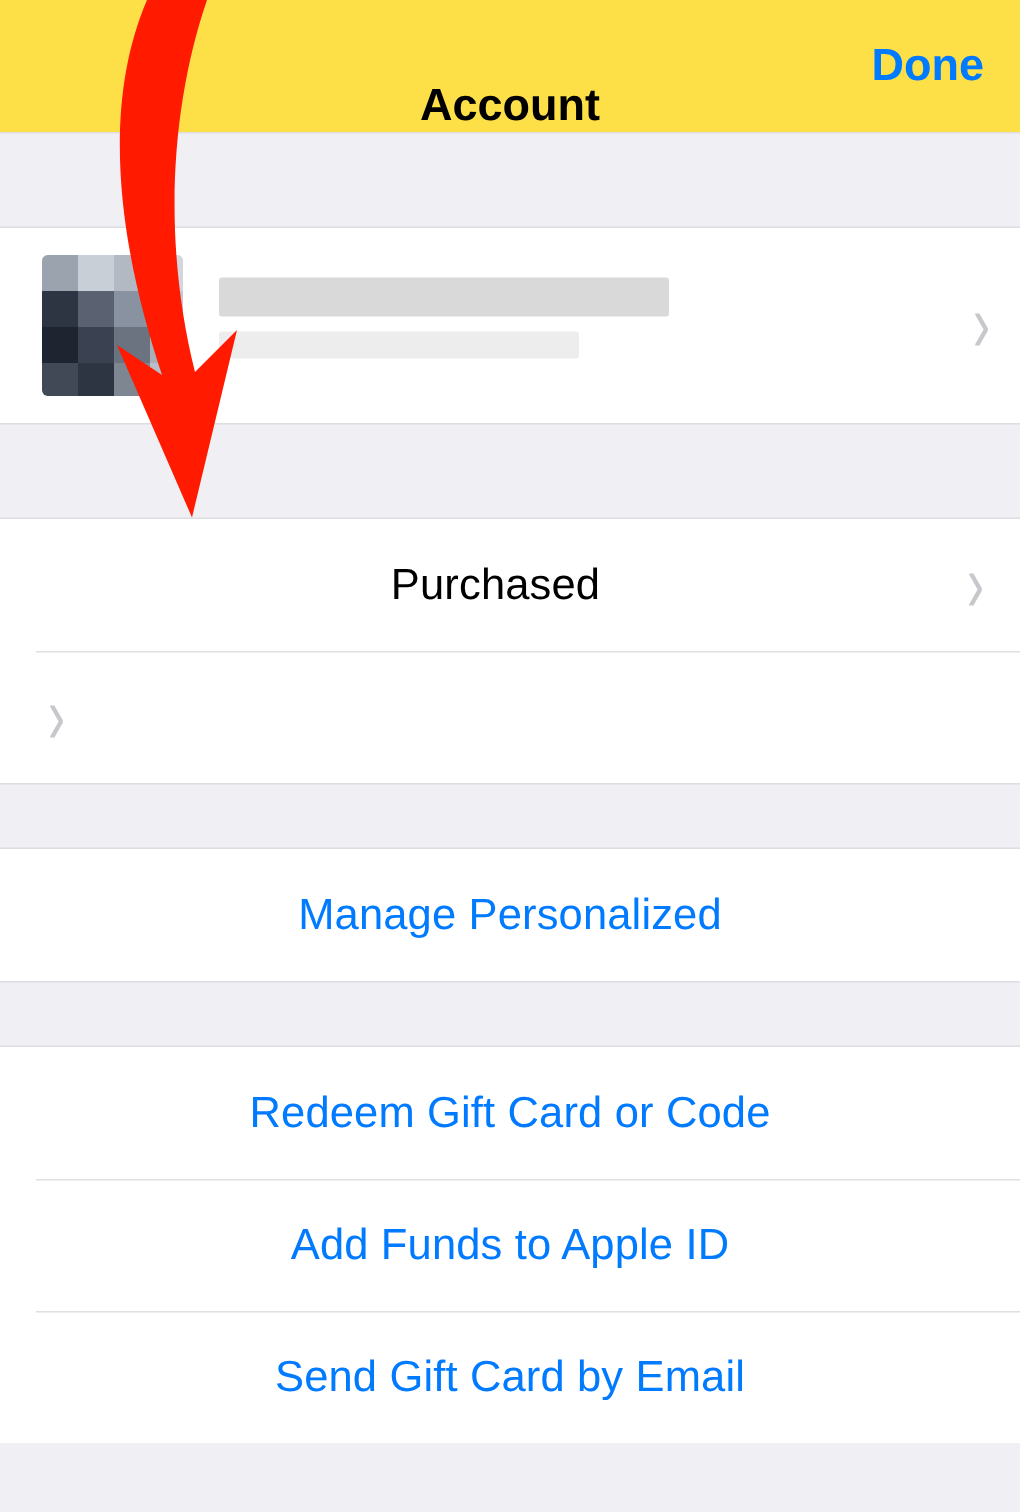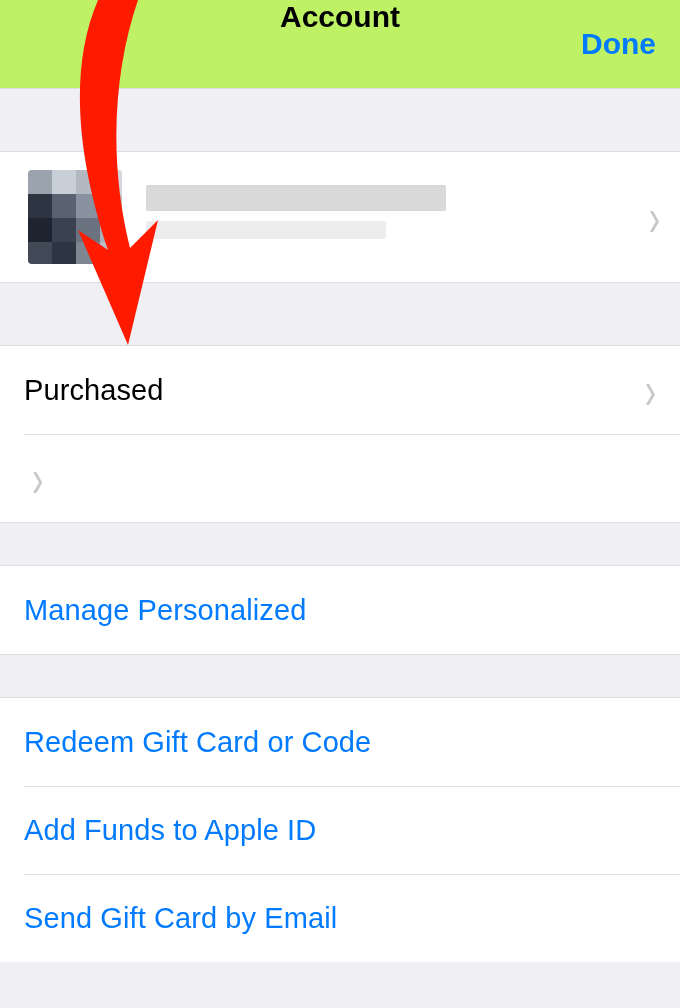--- a/index.html
+++ b/index.html
@@ -9,23 +9,23 @@
     background: #efeff4;
     color: #000;
     overflow: hidden;
     position: relative;
   }
 
   
   .header {
     position: relative;
     height: 88px;
-    background: #bef264;
+    background: #fde047;
     display: flex;
-    align-items: flex-start;
+    align-items: flex-end;
     justify-content: center;
   }
   .header-title {
     font-size: 30px;
     font-weight: 600;
     color: #000;
   }
   .done-btn {
     position: absolute;
     right: 24px;
@@ -95,20 +95,21 @@
   .list {
     background: #fff;
   }
   .row {
     display: flex;
     align-items: center;
     padding: 0 24px 0 24px;
     min-height: 88px;
     position: relative;
     cursor: pointer;
+    text-align: center;
   }
   .row + .row::before {
     content: "";
     position: absolute;
     left: 24px;
     right: 0;
     top: 0;
     height: 1px;
     background: #e0e0e4;
   }

